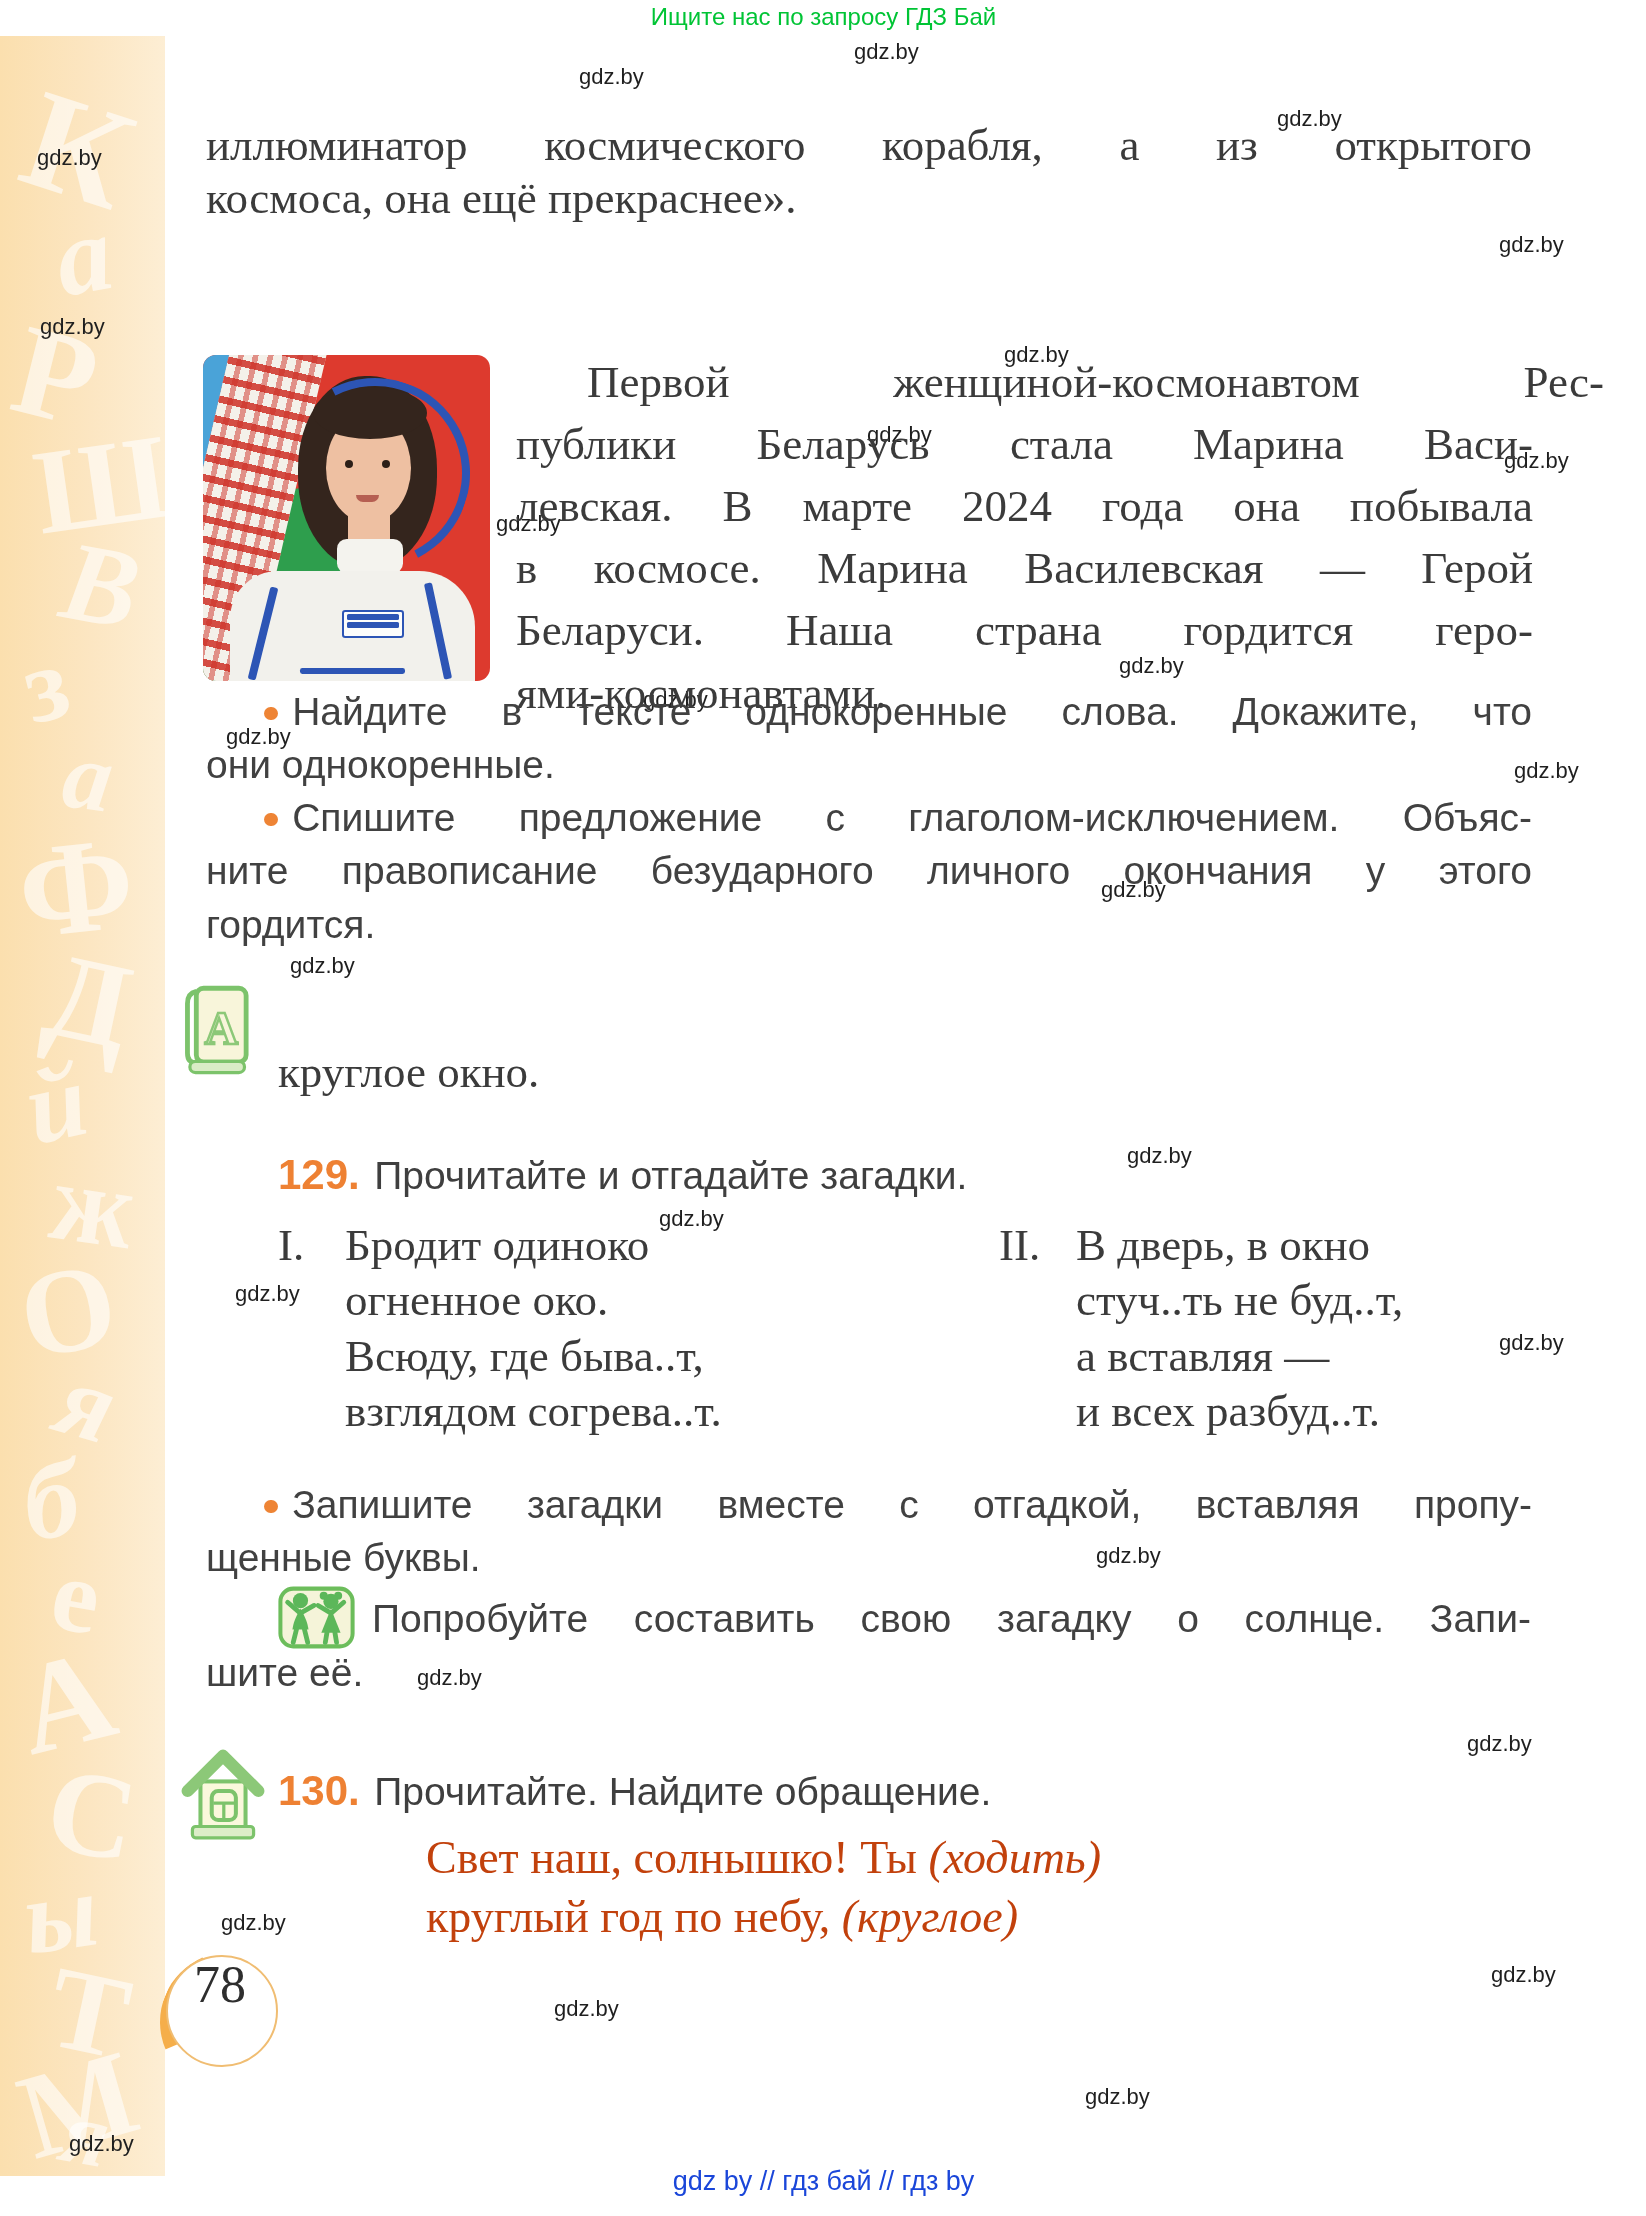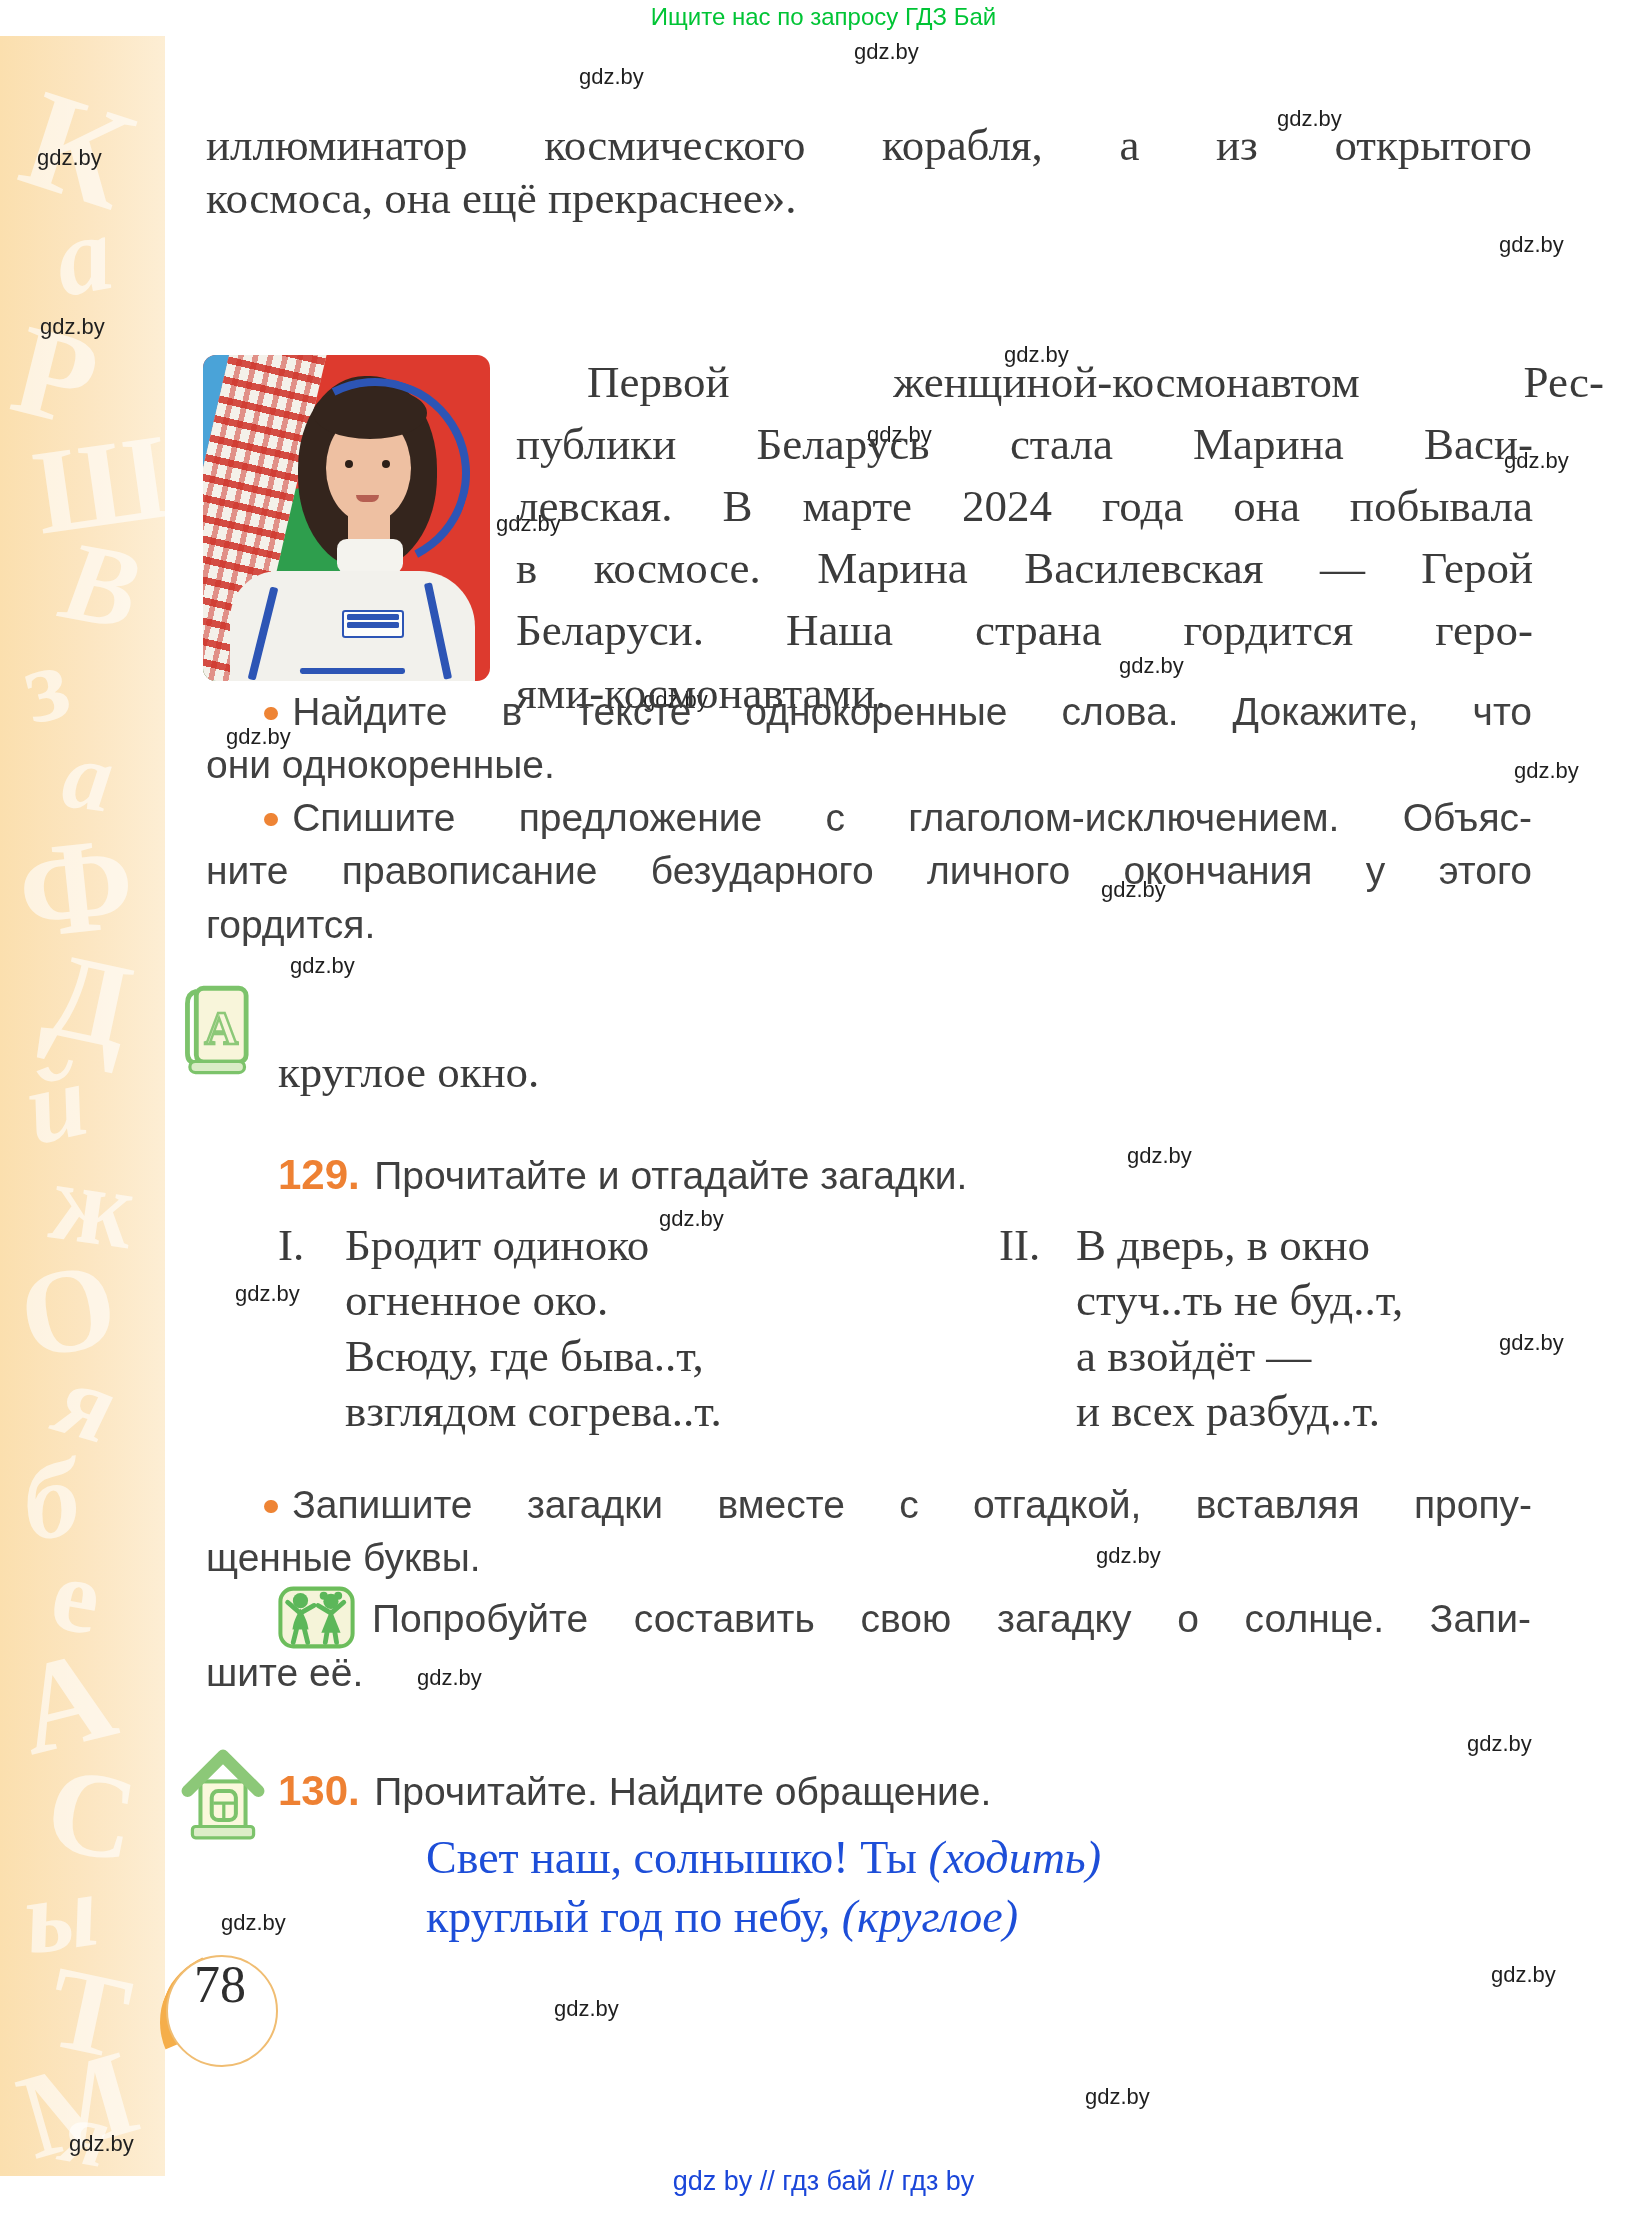--- a/index.html
+++ b/index.html
@@ -13,21 +13,21 @@
   
   .wm{position:absolute;font:22px "Liberation Sans",sans-serif;color:#1f1f1f;white-space:nowrap;}
   #banner{position:absolute;top:3.2px;left:0;width:100%;text-align:center;
     font:24px "Liberation Sans",sans-serif;color:#00c435;}
   #footer{position:absolute;top:2166px;left:0;width:100%;text-align:center;
     font:27px "Liberation Sans",sans-serif;color:#1a46d9;}
   
   .line{position:absolute;white-space:nowrap;}
   .jl{white-space:normal;text-align:justify;text-align-last:justify;}
   .serif{font-family:"Liberation Serif",serif;font-size:45px;color:#3b3b3b;}
-  .serif57{font-family:"Liberation Serif",serif;font-size:46px;color:#1d4ed8;}
+  .serif57{font-family:"Liberation Serif",serif;font-size:46px;color:#c2410c;}
   .sans{font-family:"Liberation Sans",sans-serif;font-size:39px;color:#414141;}
   .exnum{font-family:"Liberation Sans",sans-serif;font-size:42px;font-weight:bold;color:#ee8133;}
   .extitle{font-family:"Liberation Sans",sans-serif;font-size:39px;color:#3f3f3f;}
   .term{color:#58b75c;font-weight:bold;}
   .dot{display:inline-block;width:13.7px;height:13.7px;border-radius:50%;background:#ee8435;
     margin-right:14.5px;vertical-align:4.8px;}
   .ital{font-style:italic;}
   
   #photo{position:absolute;left:203px;top:355px;width:287px;height:326px;border-radius:13px;
     overflow:hidden;background:#dd3a2e;}
@@ -186,21 +186,21 @@
 
   <div class="line serif" style="left:278px;top:1219px;">I.</div>
   <div class="line serif" style="left:345px;top:1219px;">Бродит одиноко</div>
   <div class="line serif" style="left:345px;top:1274px;">огненное око.</div>
   <div class="line serif" style="left:345px;top:1330px;">Всюду, где быва..т,</div>
   <div class="line serif" style="left:345px;top:1385px;">взглядом согрева..т.</div>
 
   <div class="line serif" style="left:999px;top:1219px;">II.</div>
   <div class="line serif" style="left:1076px;top:1219px;">В дверь, в окно</div>
   <div class="line serif" style="left:1076px;top:1274px;">стуч..ть не буд..т,</div>
-  <div class="line serif" style="left:1076px;top:1330px;">а взойдёт —</div>
+  <div class="line serif" style="left:1076px;top:1330px;">а вставляя —</div>
   <div class="line serif" style="left:1076px;top:1385px;">и всех разбуд..т.</div>
 
   <div class="line sans jl" style="left:206px;top:1483px;width:1326px;">
     <span style="padding-left:58px;"><span class="dot"></span></span><span>Запишите загадки вместе с отгадкой, вставляя пропу-</span>
   </div>
   <div class="line sans" style="left:206px;top:1536px;">щенные буквы.</div>
 
   <svg class="abs" style="left:278px;top:1586px;" width="77" height="63" viewBox="0 0 96 78">
     <rect x="3" y="3" width="90" height="72" rx="16" fill="#f5f4d9" stroke="#6cbd5b" stroke-width="5"></rect>
     <circle cx="28" cy="18" r="9.5" fill="#5cb75a"></circle>

